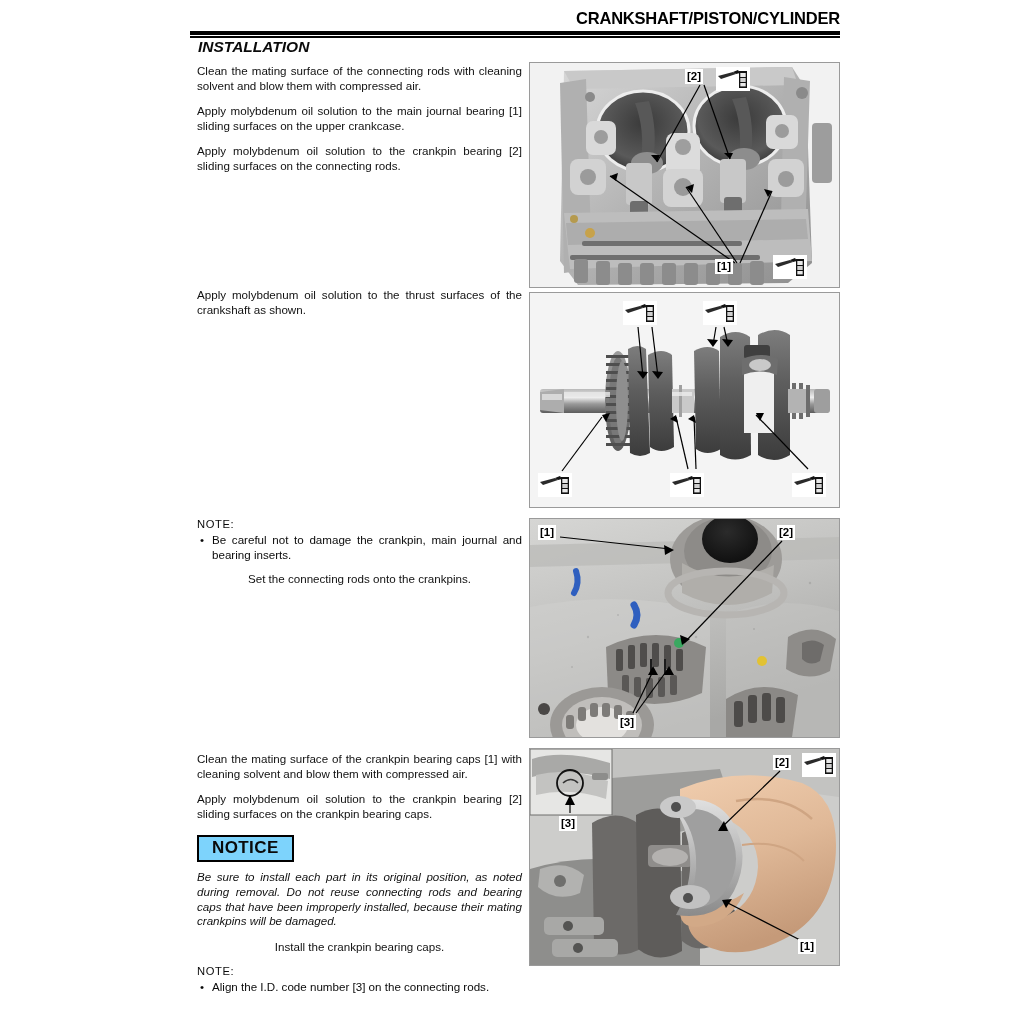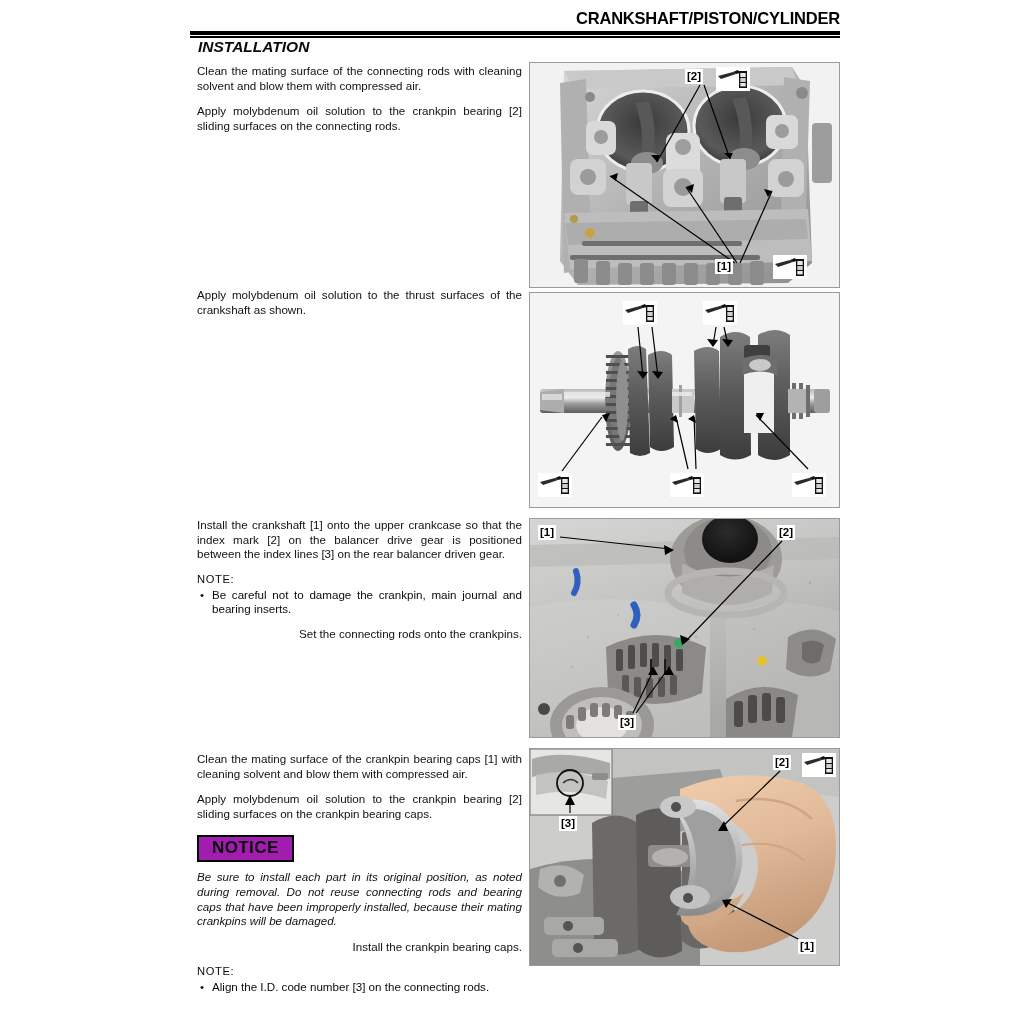--- a/index.html
+++ b/index.html
@@ -21,34 +21,34 @@
 
   .sect-title{position:absolute;left:198px;top:38px;font-size:15.5px;font-weight:bold;letter-spacing:0px;font-style:italic;}
 
   
   .col{position:absolute;left:197px;width:325px;}
   .p{
     font-size:11.6px;line-height:14.6px;text-align:justify;
     margin:0 0 11px 0;color:#111;
   }
   .p.last{margin-bottom:0;}
-  .p.noj{text-align:right;}
+  .p.noj{text-align:center;}
   .note-label{font-size:11.2px;letter-spacing:0.6px;margin:0 0 3px 0;}
   .bullets{margin:0 0 10px 0;padding:0;list-style:none;}
   .bullets li{
     position:relative;font-size:11.6px;line-height:14.6px;
     padding-left:15px;text-align:justify;
   }
   .bullets li .dot{position:absolute;left:3px;top:0;font-size:11.6px;line-height:14.6px;}
   .italic{font-style:italic;}
 
   .notice-box{
     display:inline-block;border:2.2px solid #000;padding:1px 13px 2px 13px;
     font-size:17px;font-weight:bold;letter-spacing:0.4px;margin:3px 0 8px 0;
-    background:#a21caf;
+    background:#7dd3fc;
   }
 
   
   .photo{
     position:absolute;left:529px;border:1px solid #9a9a9a;background:#f1f1f1;
     overflow:hidden;
   }
   .ph-inner{position:absolute;left:0;top:0;right:0;bottom:0;overflow:hidden;}
 
   
@@ -68,29 +68,29 @@
   <div class="hdr">
     <div class="hdr-title">CRANKSHAFT/PISTON/CYLINDER</div>
   </div>
   <div class="hdr-rule"></div>
   <div class="hdr-rule2"></div>
 
   <div class="sect-title">INSTALLATION</div>
 
   <div class="col" style="top:64px;">
     <p class="p">Clean the mating surface of the connecting rods with cleaning solvent and blow them with compressed air.</p>
+    <p class="p">Apply molybdenum oil solution to the main journal bearing [1] sliding surfaces on the upper crankcase.</p>
     <p class="p last">Apply molybdenum oil solution to the crankpin bearing [2] sliding surfaces on the connecting rods.</p>
   </div>
 
   <div class="col" style="top:288px;">
     <p class="p last">Apply molybdenum oil solution to the thrust surfaces of the crankshaft as shown.</p>
   </div>
 
   <div class="col" style="top:518px;">
-    <p class="p">Install the crankshaft [1] onto the upper crankcase so that the index mark [2] on the balancer drive gear is positioned between the index lines [3] on the rear balancer driven gear.</p>
     <p class="note-label">NOTE:</p>
     <ul class="bullets">
       <li>
         <span class="dot">•</span>
         <span>Be careful not to damage the crankpin, main journal and bearing inserts.</span>
       </li>
     </ul>
     <p class="p noj last">Set the connecting rods onto the crankpins.</p>
   </div>
 

